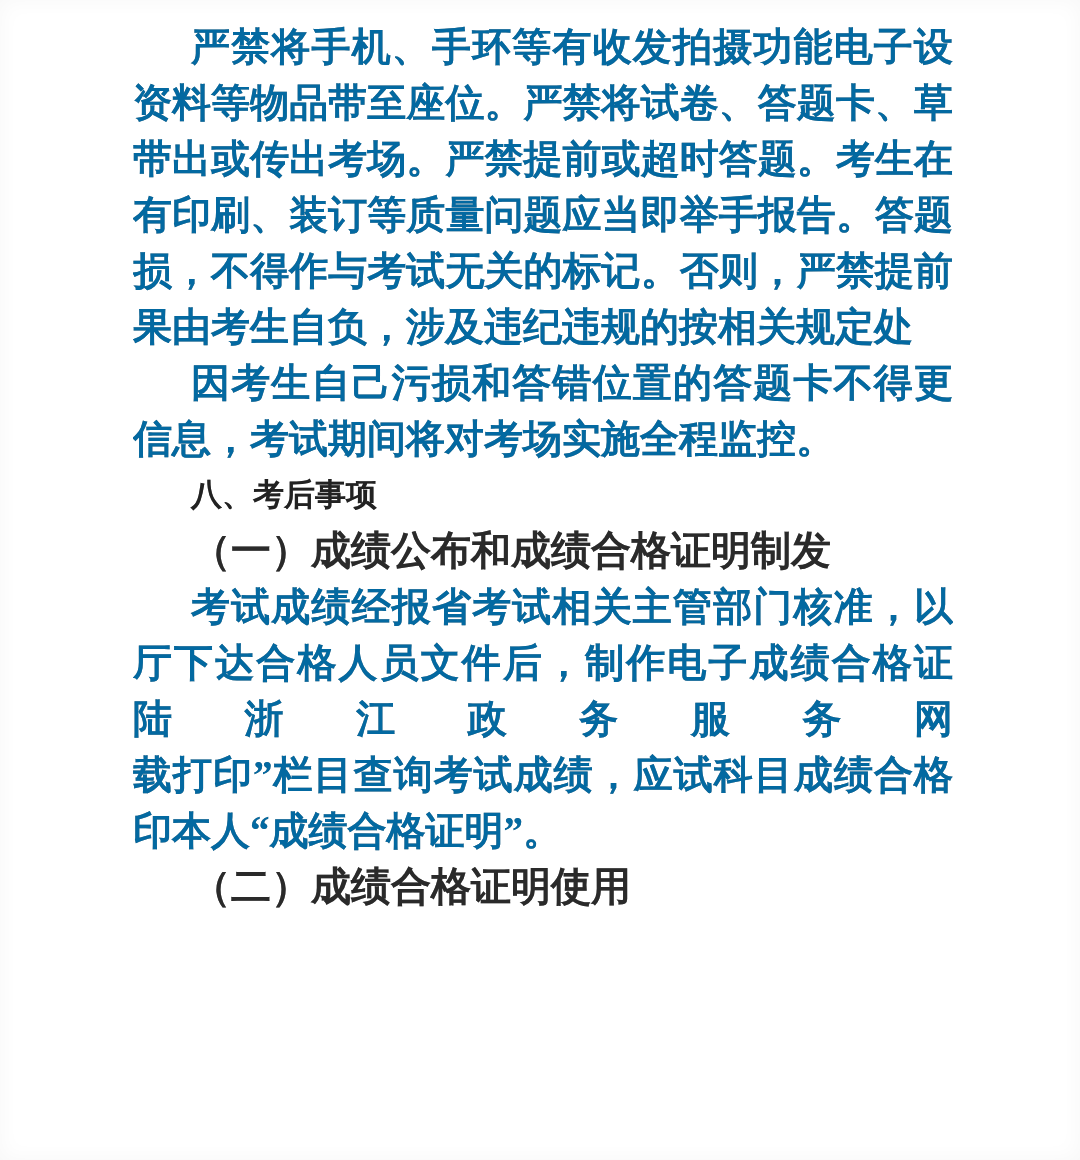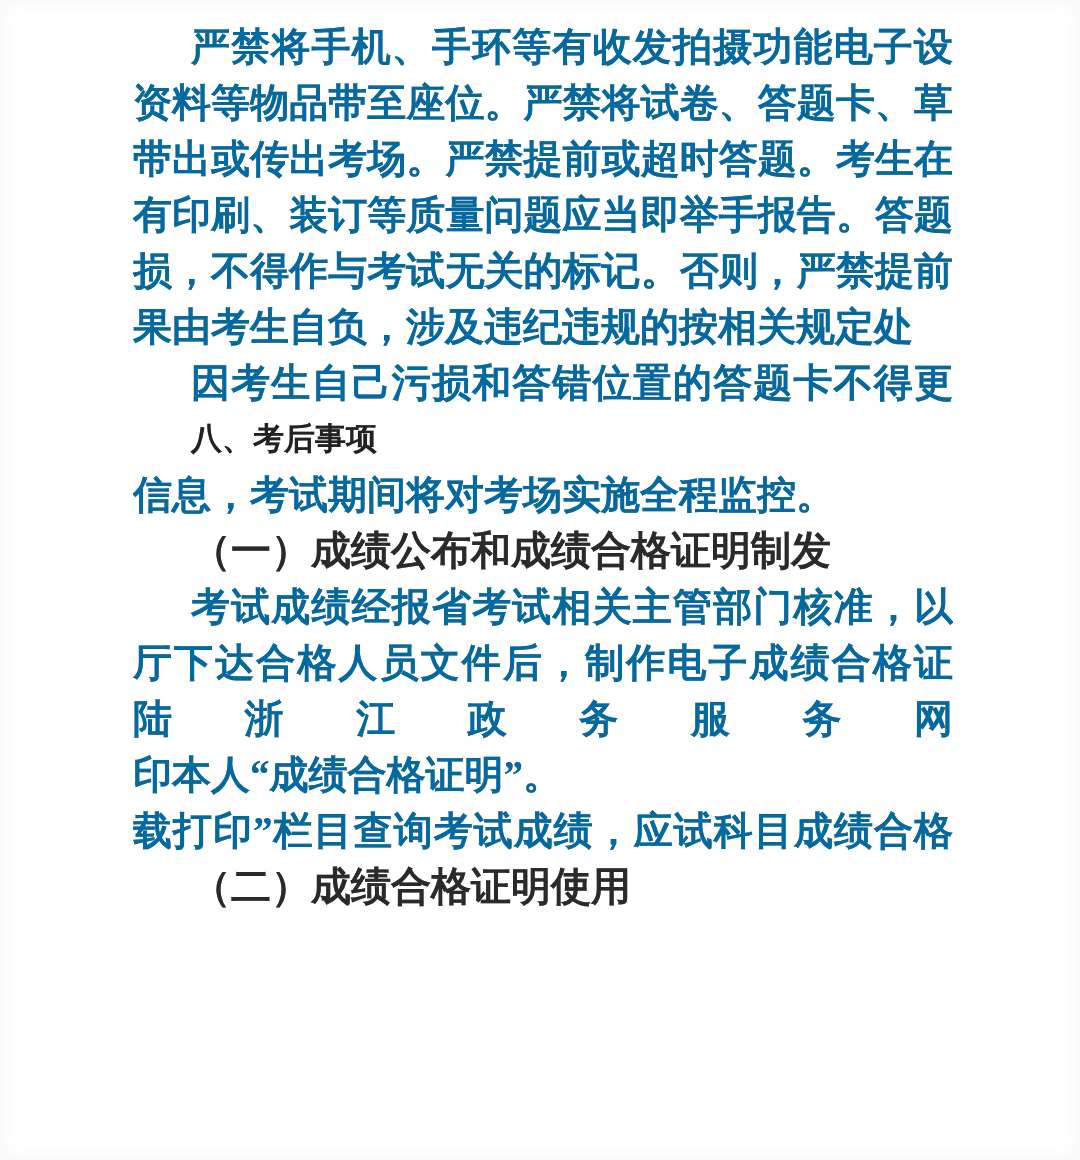--- a/index.html
+++ b/index.html
@@ -61,23 +61,23 @@
 
 <div class="page">
   <div class="doc">
     <div class="line justify indent">严禁将手机、手环等有收发拍摄功能电子设备，以及提包、</div>
     <div class="line justify">资料等物品带至座位。严禁将试卷、答题卡、草稿纸及考试信息</div>
     <div class="line justify">带出或传出考场。严禁提前或超时答题。考生在答题前应先阅读</div>
     <div class="line justify">有印刷、装订等质量问题应当即举手报告。答题卡不得折叠和污</div>
     <div class="line justify">损，不得作与考试无关的标记。否则，严禁提前或超时答题，后</div>
     <div class="line">果由考生自负，涉及违纪违规的按相关规定处理。</div>
     <div class="line justify indent">因考生自己污损和答错位置的答题卡不得更换。果由考生自负</div>
+    <div class="line">信息，考试期间将对考场实施全程监控。</div>
     <div class="line heading-main indent">八、考后事项</div>
-    <div class="line">信息，考试期间将对考场实施全程监控。</div>
     <div class="line heading-sub indent">（一）成绩公布和成绩合格证明制发</div>
     <div class="line justify indent">考试成绩经报省考试相关主管部门核准，以及在省人力社保</div>
     <div class="line justify">厅下达合格人员文件后，制作电子成绩合格证明，届时考生可登</div>
     <div class="line justify">陆浙江政务服务网（http://www.zjzwfw.gov.cn），从“便民服务”</div>
+    <div class="line justify">载打印”栏目查询考试成绩，应试科目成绩合格的考生可下载打</div>
     <div class="line">印本人“成绩合格证明”。</div>
-    <div class="line justify">载打印”栏目查询考试成绩，应试科目成绩合格的考生可下载打</div>
     <div class="line heading-sub indent">（二）成绩合格证明使用</div>
   </div>
 </div>
 
 </body></html>

